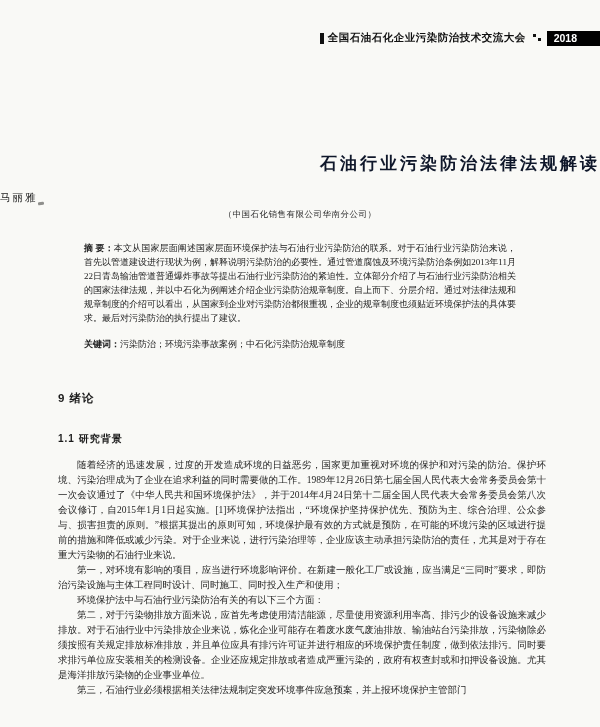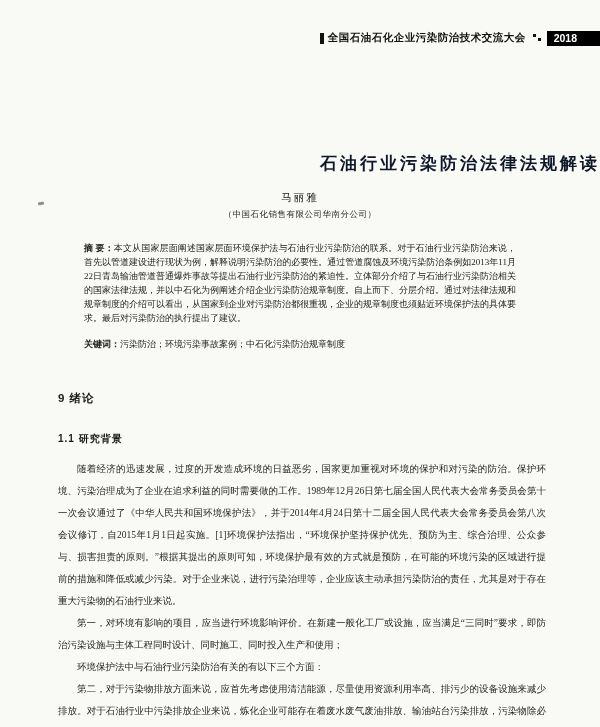--- a/index.html
+++ b/index.html
@@ -41,21 +41,21 @@
   
   .title {
     margin:152px 0 0 0;
     text-align:right;
     font-family:"Liberation Sans", sans-serif;
     font-weight:bold;
     font-size:17px; letter-spacing:3px;
     color:#0f172a;
   }
   .author {
-    margin-top:16px; text-align:center;
+    margin-top:16px; 
     font-size:10.5px; letter-spacing:2px;
   }
   .affiliation {
     margin-top:4px; text-align:center;
     font-size:8.5px; color:#2a2a2a; letter-spacing:0.5px;
   }
 
   
   .abstract {
     margin:20px 84px 0 84px;
@@ -81,21 +81,21 @@
   .sub-heading {
     margin:26px 0 0 58px;
     font-family:"Liberation Sans", sans-serif;
     font-weight:bold; font-size:10px; letter-spacing:1px;
   }
 
   
   .body-text { margin:12px 54px 0 58px; }
   .body-text p {
     margin:0; padding:0;
-    font-size:9.5px; line-height:22px;
+    font-size:9.5px; line-height:15px;
     text-align:justify; text-indent:2em;
     color:#1e1e1e;
   }
 
   
   .artifact {
     position:absolute; left:38px; top:202px;
     width:6px; height:3px; background:#8f8f8c;
     border-radius:1px; transform:rotate(-10deg);
   }

